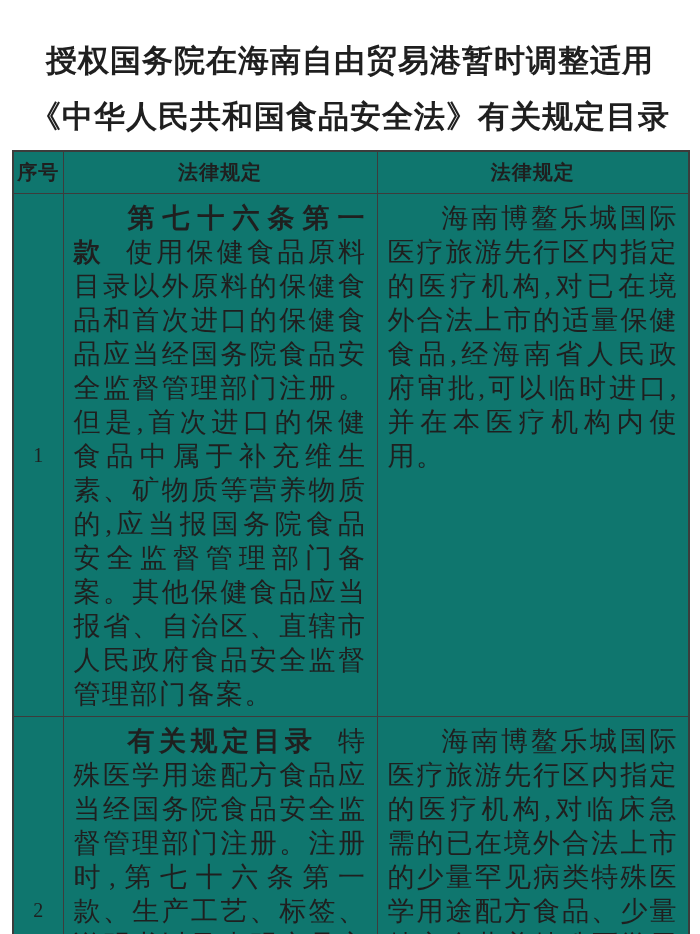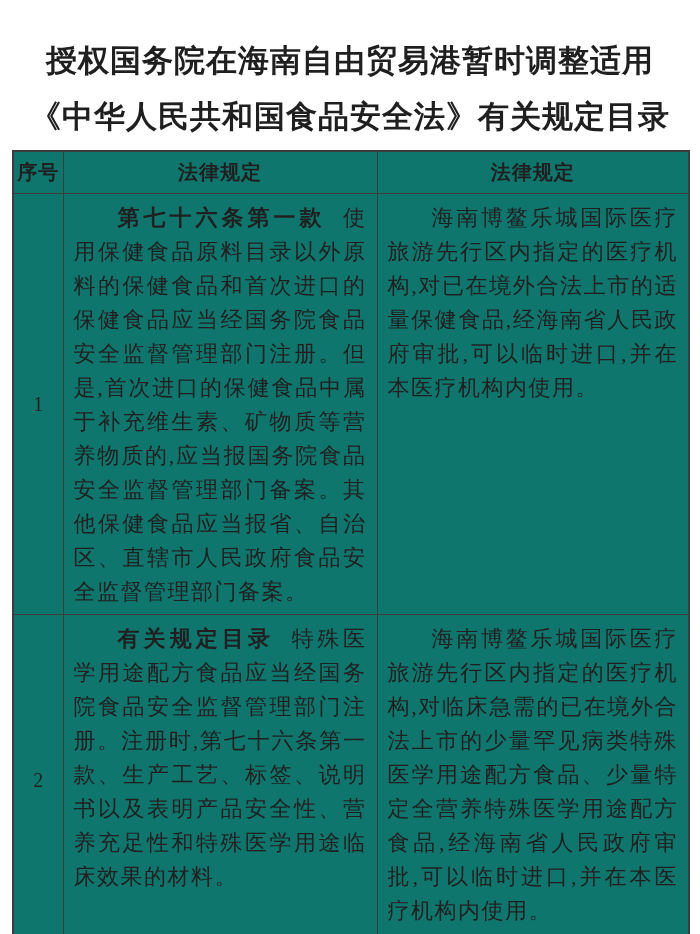--- a/index.html
+++ b/index.html
@@ -61,21 +61,21 @@
     font-family: "Liberation Serif", "DejaVu Serif", serif;
   }
   td.content-cell {
     vertical-align: top;
     padding: 7px 10px 5px 10px;
   }
   tr.data-row-1 td { height: 392px; }
   tr.data-row-2 td { height: 318px; }
   p.cell-para {
     margin: 0;
-    font-size: 22px;
+    font-size: 27px;
     line-height: 34px;
     text-align: justify;
     text-justify: inter-character;
     text-indent: 2em;
     letter-spacing: 1.5px;
   }
   .article-lead {
     font-family: "Liberation Sans", "DejaVu Sans", sans-serif;
     font-weight: bold;
     letter-spacing: 2px;

